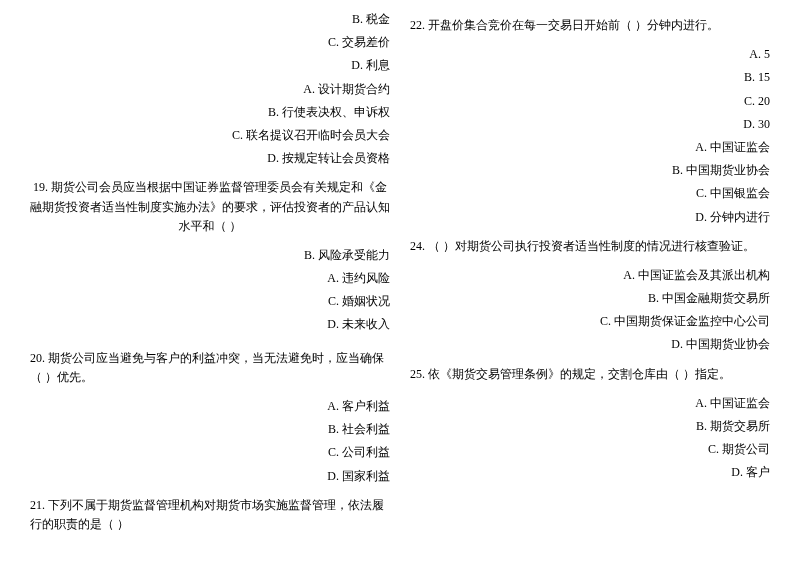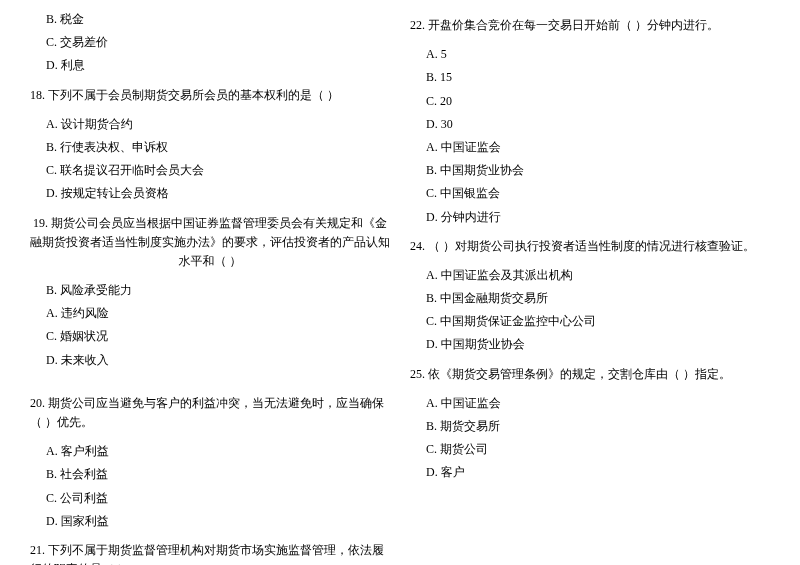--- a/index.html
+++ b/index.html
@@ -21,42 +21,42 @@
       display: flex;
       flex-direction: column;
       gap: 4px;
     }
     .question-block {
       margin-bottom: 6px;
     }
     .option {
       padding-left: 16px;
       line-height: 1.6;
+      text-align: right;
     }
   </style>
 </head>
 <body>
 
 <div class="page-container">
   <div class="column">
 
   <div class="option">B. 税金</div>
       <div class="option">C. 交易差价</div>
       <div class="option">D. 利息</div>
-      <div class="question-block" style="margin-top: 6px; line-height: 1.6;">18. 下列不属于会员制期货交易所会员的基本权利的是（    ）</div>
       <div class="option">A. 设计期货合约</div>
       <div class="option">B. 行使表决权、申诉权</div>
       <div class="option">C. 联名提议召开临时会员大会</div>
       <div class="option">D. 按规定转让会员资格</div>
       <div class="question-block" style="margin-top: 6px; line-height: 1.6; text-align: center;">19. 期货公司会员应当根据中国证券监督管理委员会有关规定和《金融期货投资者适当性制度实施办法》的要求，评估投资者的产品认知水平和（    ）</div>
       <div class="option">B. 风险承受能力</div>
       <div class="option">A. 违约风险</div>
       <div class="option">C. 婚姻状况</div>
       <div class="option">D. 未来收入</div>
-      <div class="question-block" style="margin-top: 20px; line-height: 1.6;">20. 期货公司应当避免与客户的利益冲突，当无法避免时，应当确保（    ）优先。</div>
+      <div class="question-block" style="margin-top: 10px; line-height: 1.6;">20. 期货公司应当避免与客户的利益冲突，当无法避免时，应当确保（    ）优先。</div>
       <div class="option">A. 客户利益</div>
       <div class="option">B. 社会利益</div>
       <div class="option">C. 公司利益</div>
       <div class="option">D. 国家利益</div>
       <div class="question-block" style="margin-top: 6px; line-height: 1.6;">21. 下列不属于期货监督管理机构对期货市场实施监督管理，依法履行的职责的是（    ）</div>
     </div>
   <div class="column">
 
   <div class="question-block" style="margin-top: 6px; line-height: 1.6;">22. 开盘价集合竞价在每一交易日开始前（    ）分钟内进行。</div>
       <div class="option">A. 5</div>

